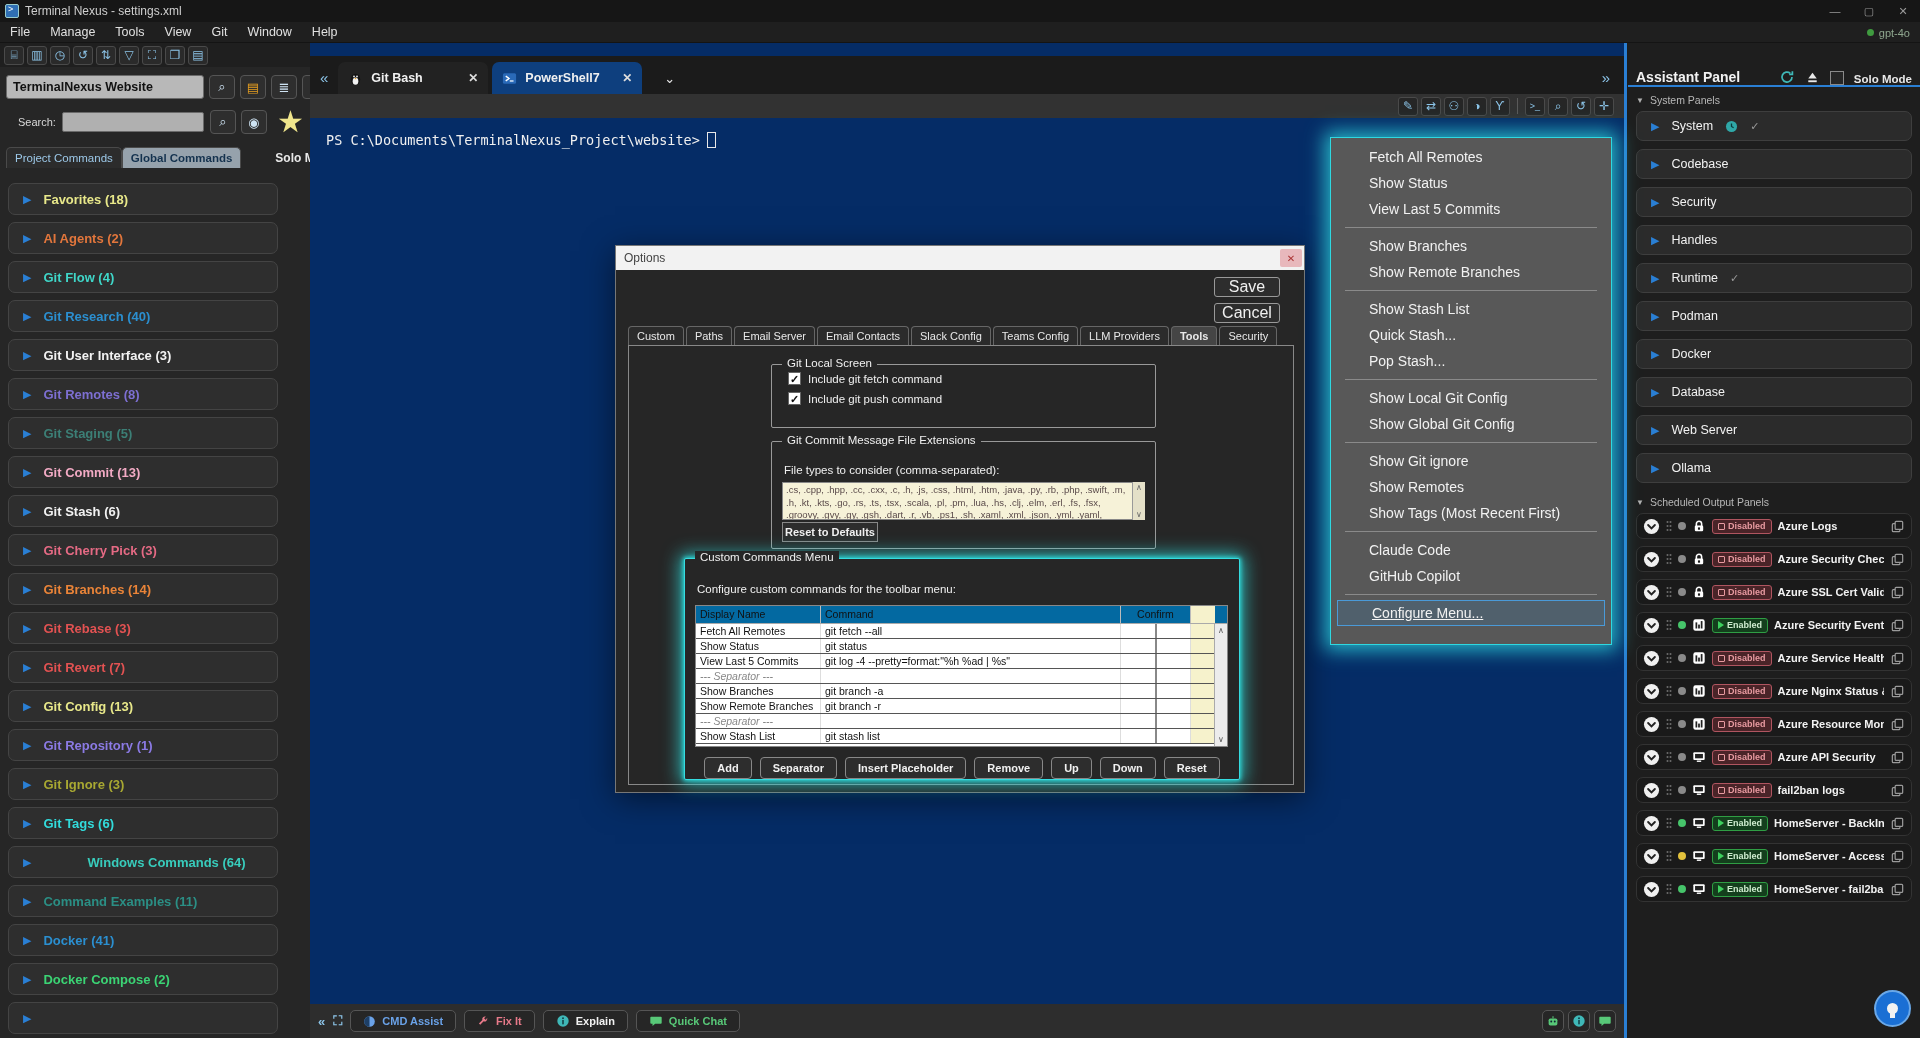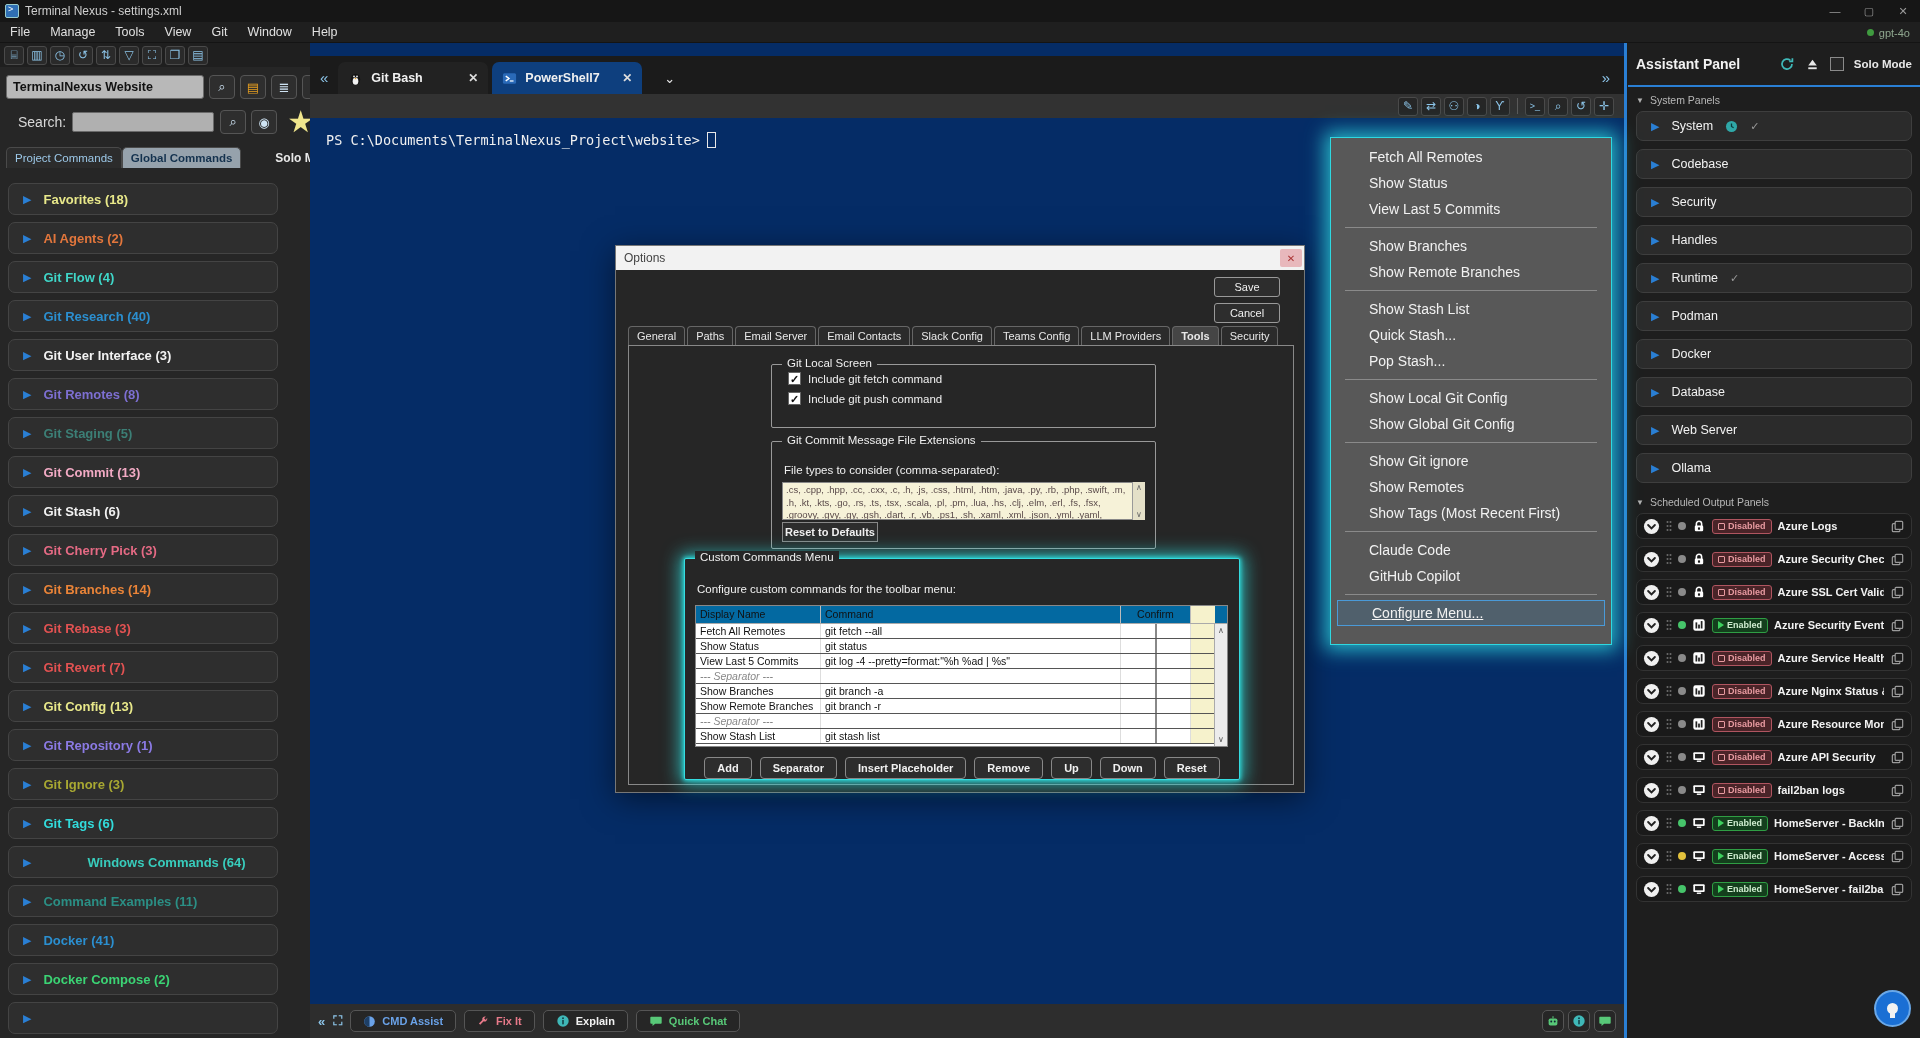--- a/index.html
+++ b/index.html
@@ -33,21 +33,21 @@
 
   
   .sidebar { position:absolute; left:0; top:67px; width:362px; height:971px; background:#262626; }
   .profile-row { display:flex; align-items:center; gap:5px; padding:8px 6px 4px 6px; }
   .profile-input { width:198px; height:24px; background:#b8b8b8; border:1px solid #6a6a6a;
     border-radius:3px; color:#111; font-weight:bold; font-size:12.5px; padding:0 6px; line-height:22px;
     white-space:nowrap; overflow:hidden; }
   .sq-btn { width:26px; height:24px; background:#2e2e2e; border:1px solid #555; border-radius:4px;
     display:flex; align-items:center; justify-content:center; font-size:13px; color:#cfe4f4; }
   .search-row { display:flex; align-items:center; gap:6px; padding:6px 6px 4px 18px; }
-  .search-label { color:#d8d8d8; font-size:14px; }
+  .search-label { color:#d8d8d8; font-size:11px; }
   .search-input { width:142px; height:20px; background:#b0b0b0; border:1px solid #6a6a6a; border-radius:2px; }
   .star { color:#f0e68c; font-size:30px; line-height:26px; margin-left:4px; }
   .side-tabs { display:flex; align-items:flex-end; padding:8px 6px 0 6px; position:relative; }
   .side-tab { font-size:11.5px; padding:4px 8px; border:1px solid #4a4a4a; border-bottom:none;
     border-radius:5px 5px 0 0; color:#9cc8e8; background:#2c2c2c; }
   .side-tab.active { background:#96a2ac; color:#14324e; font-weight:bold; }
   .solo-side { margin-left:auto; display:flex; align-items:center; gap:6px; color:#e8e8e8;
     font-size:12px; font-weight:bold; padding-bottom:3px;}
   .cb-light { width:14px; height:14px; background:#f2f2f2; border:1px solid #888; }
   .cat-list { position:absolute; left:0; top:109px; bottom:0; width:284px; overflow:hidden;
@@ -92,21 +92,21 @@
     display:flex; align-items:center; justify-content:center; }
 
   
   .dialog { position:absolute; left:615px; top:245px; width:690px; height:548px; background:#262626;
     border:1px solid #777; box-shadow:0 6px 30px rgba(0,0,0,.5); }
   .dlg-title { height:24px; background:#f2f2f2; color:#444; font-size:12px; display:flex;
     align-items:center; padding-left:8px; }
   .dlg-close { margin-left:auto; width:22px; height:18px; margin-right:2px; background:#e8b8bc;
     color:#a33; font-size:10px; display:flex; align-items:center; justify-content:center; border-radius:2px;}
   .dlg-btn { position:absolute; right:24px; width:66px; height:20px; background:#2d2d2d;
-    border:1px solid #999; border-radius:3px; color:#f0f0f0; font-size:11px; display:flex;
+    border:1px solid #999; border-radius:3px; color:#f0f0f0; font-size:16px; display:flex;
     align-items:center; justify-content:center; }
   .dlg-tabs { position:absolute; left:12px; top:80px; display:flex; align-items:flex-end; }
   .dlg-tab { font-size:11px; color:#e8e8e8; background:#2b2b2b; border:1px solid #666;
     border-bottom:none; border-radius:4px 4px 0 0; padding:3px 8px; margin-right:2px; }
   .dlg-tab.active { background:#454545; font-weight:bold; }
   .dlg-panel { position:absolute; left:12px; top:99px; width:666px; height:440px;
     border:1px solid #888; background:#262626; }
   .groupbox { position:absolute; border:1px solid #999; border-radius:2px; }
   .group-title { position:absolute; top:-8px; left:10px; background:#262626; padding:0 5px;
     color:#f0f0f0; font-size:11.5px; }
@@ -150,21 +150,21 @@
   .ctx-item { height:26px; display:flex; align-items:center; padding-left:34px; color:#f2f2f2;
     font-size:14px; }
   .ctx-sep { height:1px; background:#8a8a8a; margin:5px 10px; }
   .ctx-item.selected { border:1px solid #4a9ad8; background:#50606c; margin:4px 2px 0 2px;
     text-decoration:underline; }
 
   
   .divider-v { position:absolute; left:1624px; top:43px; width:3px; height:995px; background:#2a7fd4; }
   .assistant { position:absolute; left:1628px; top:43px; width:292px; height:995px; background:#1e1e1e;
     padding:0 8px; }
-  .as-head { display:flex; align-items:center; height:42px; gap:10px; }
+  .as-head { display:flex; align-items:flex-end; height:42px; gap:10px; }
   .as-title { color:#f2f2f2; font-size:14px; font-weight:bold; margin-right:auto; }
   .as-underline { height:2px; background:#2a7fd4; margin:0 -8px; }
   .cb-dark { width:14px; height:14px; background:#262626; border:1px solid #8a8a8a; }
   .solo-as { color:#e8e8e8; font-size:11.5px; font-weight:bold; }
   .sec-label { display:flex; align-items:center; gap:6px; color:#b8b8b8; font-size:10.5px;
     height:22px; margin-top:2px; }
   .sec-caret { font-size:8px; color:#b0b0b0; }
   .as-card { height:30px; background:#2b2b2b; border:1px solid #3e3e3e; border-radius:7px;
     display:flex; align-items:center; gap:12px; padding-left:14px; margin-bottom:8px; }
   .as-card .lbl { color:#f2f2f2; font-size:12.5px; font-weight:normal; }
@@ -891,21 +891,21 @@
   </div>
 
   <div class="dialog">
     <div class="dlg-title">
       <span>Options</span>
       <span class="dlg-close">✕</span>
     </div>
     <div class="dlg-btn" style="top:31px">Save</div>
     <div class="dlg-btn" style="top:57px">Cancel</div>
     <div class="dlg-tabs">
-        <span class="dlg-tab">General</span>
+        <span class="dlg-tab">Custom</span>
         <span class="dlg-tab">Paths</span>
         <span class="dlg-tab">Email Server</span>
         <span class="dlg-tab">Email Contacts</span>
         <span class="dlg-tab">Slack Config</span>
         <span class="dlg-tab">Teams Config</span>
         <span class="dlg-tab">LLM Providers</span>
         <span class="dlg-tab active">Tools</span>
         <span class="dlg-tab">Security</span>
       </div>
     <div class="dlg-panel">

